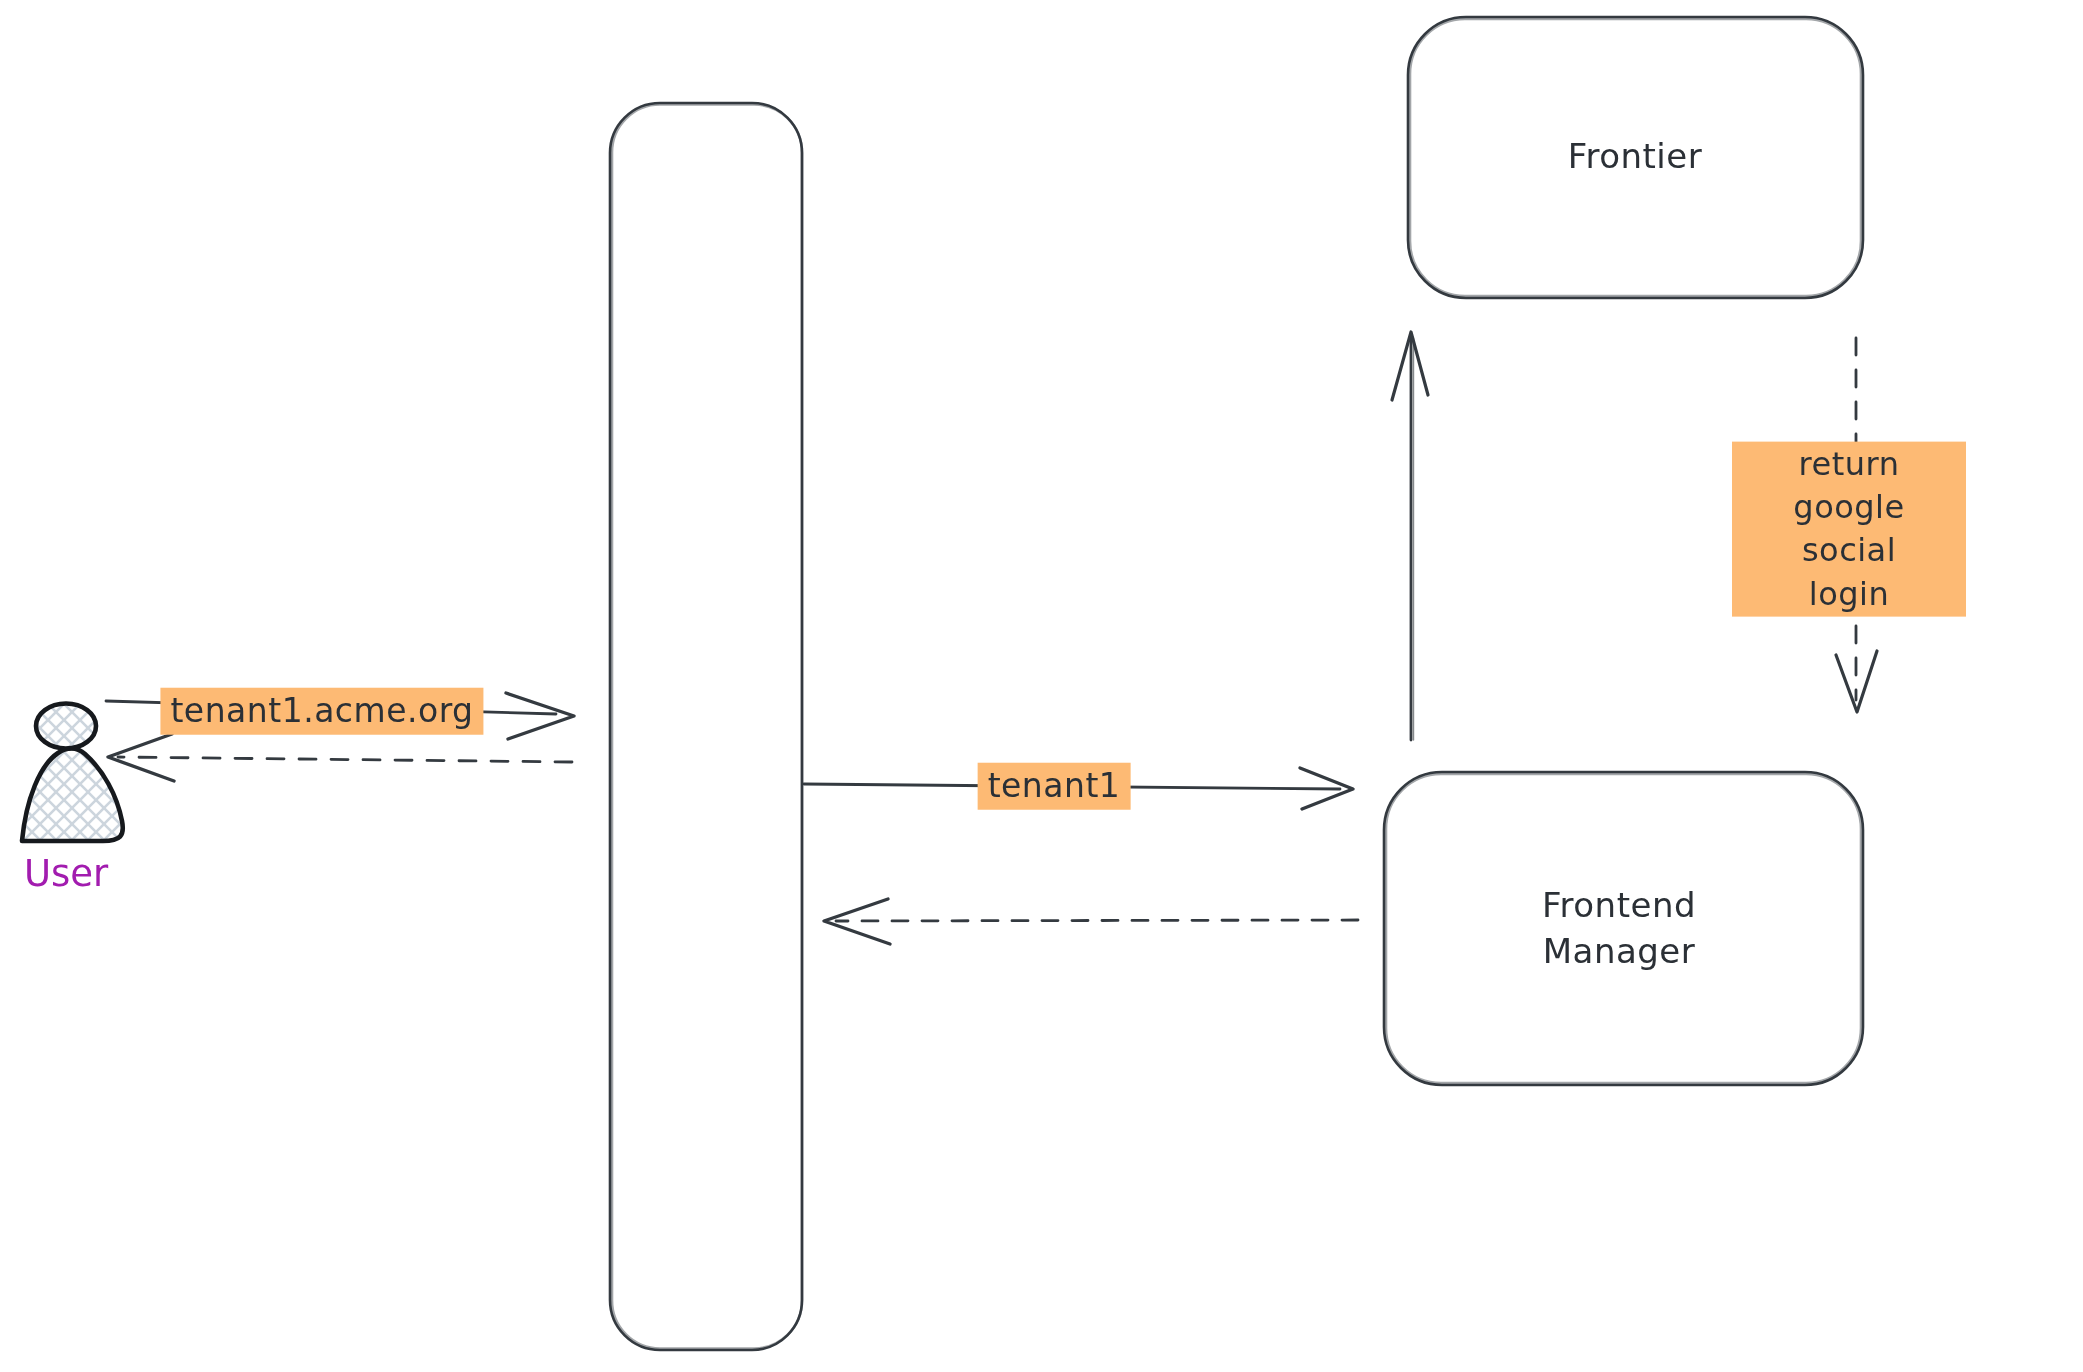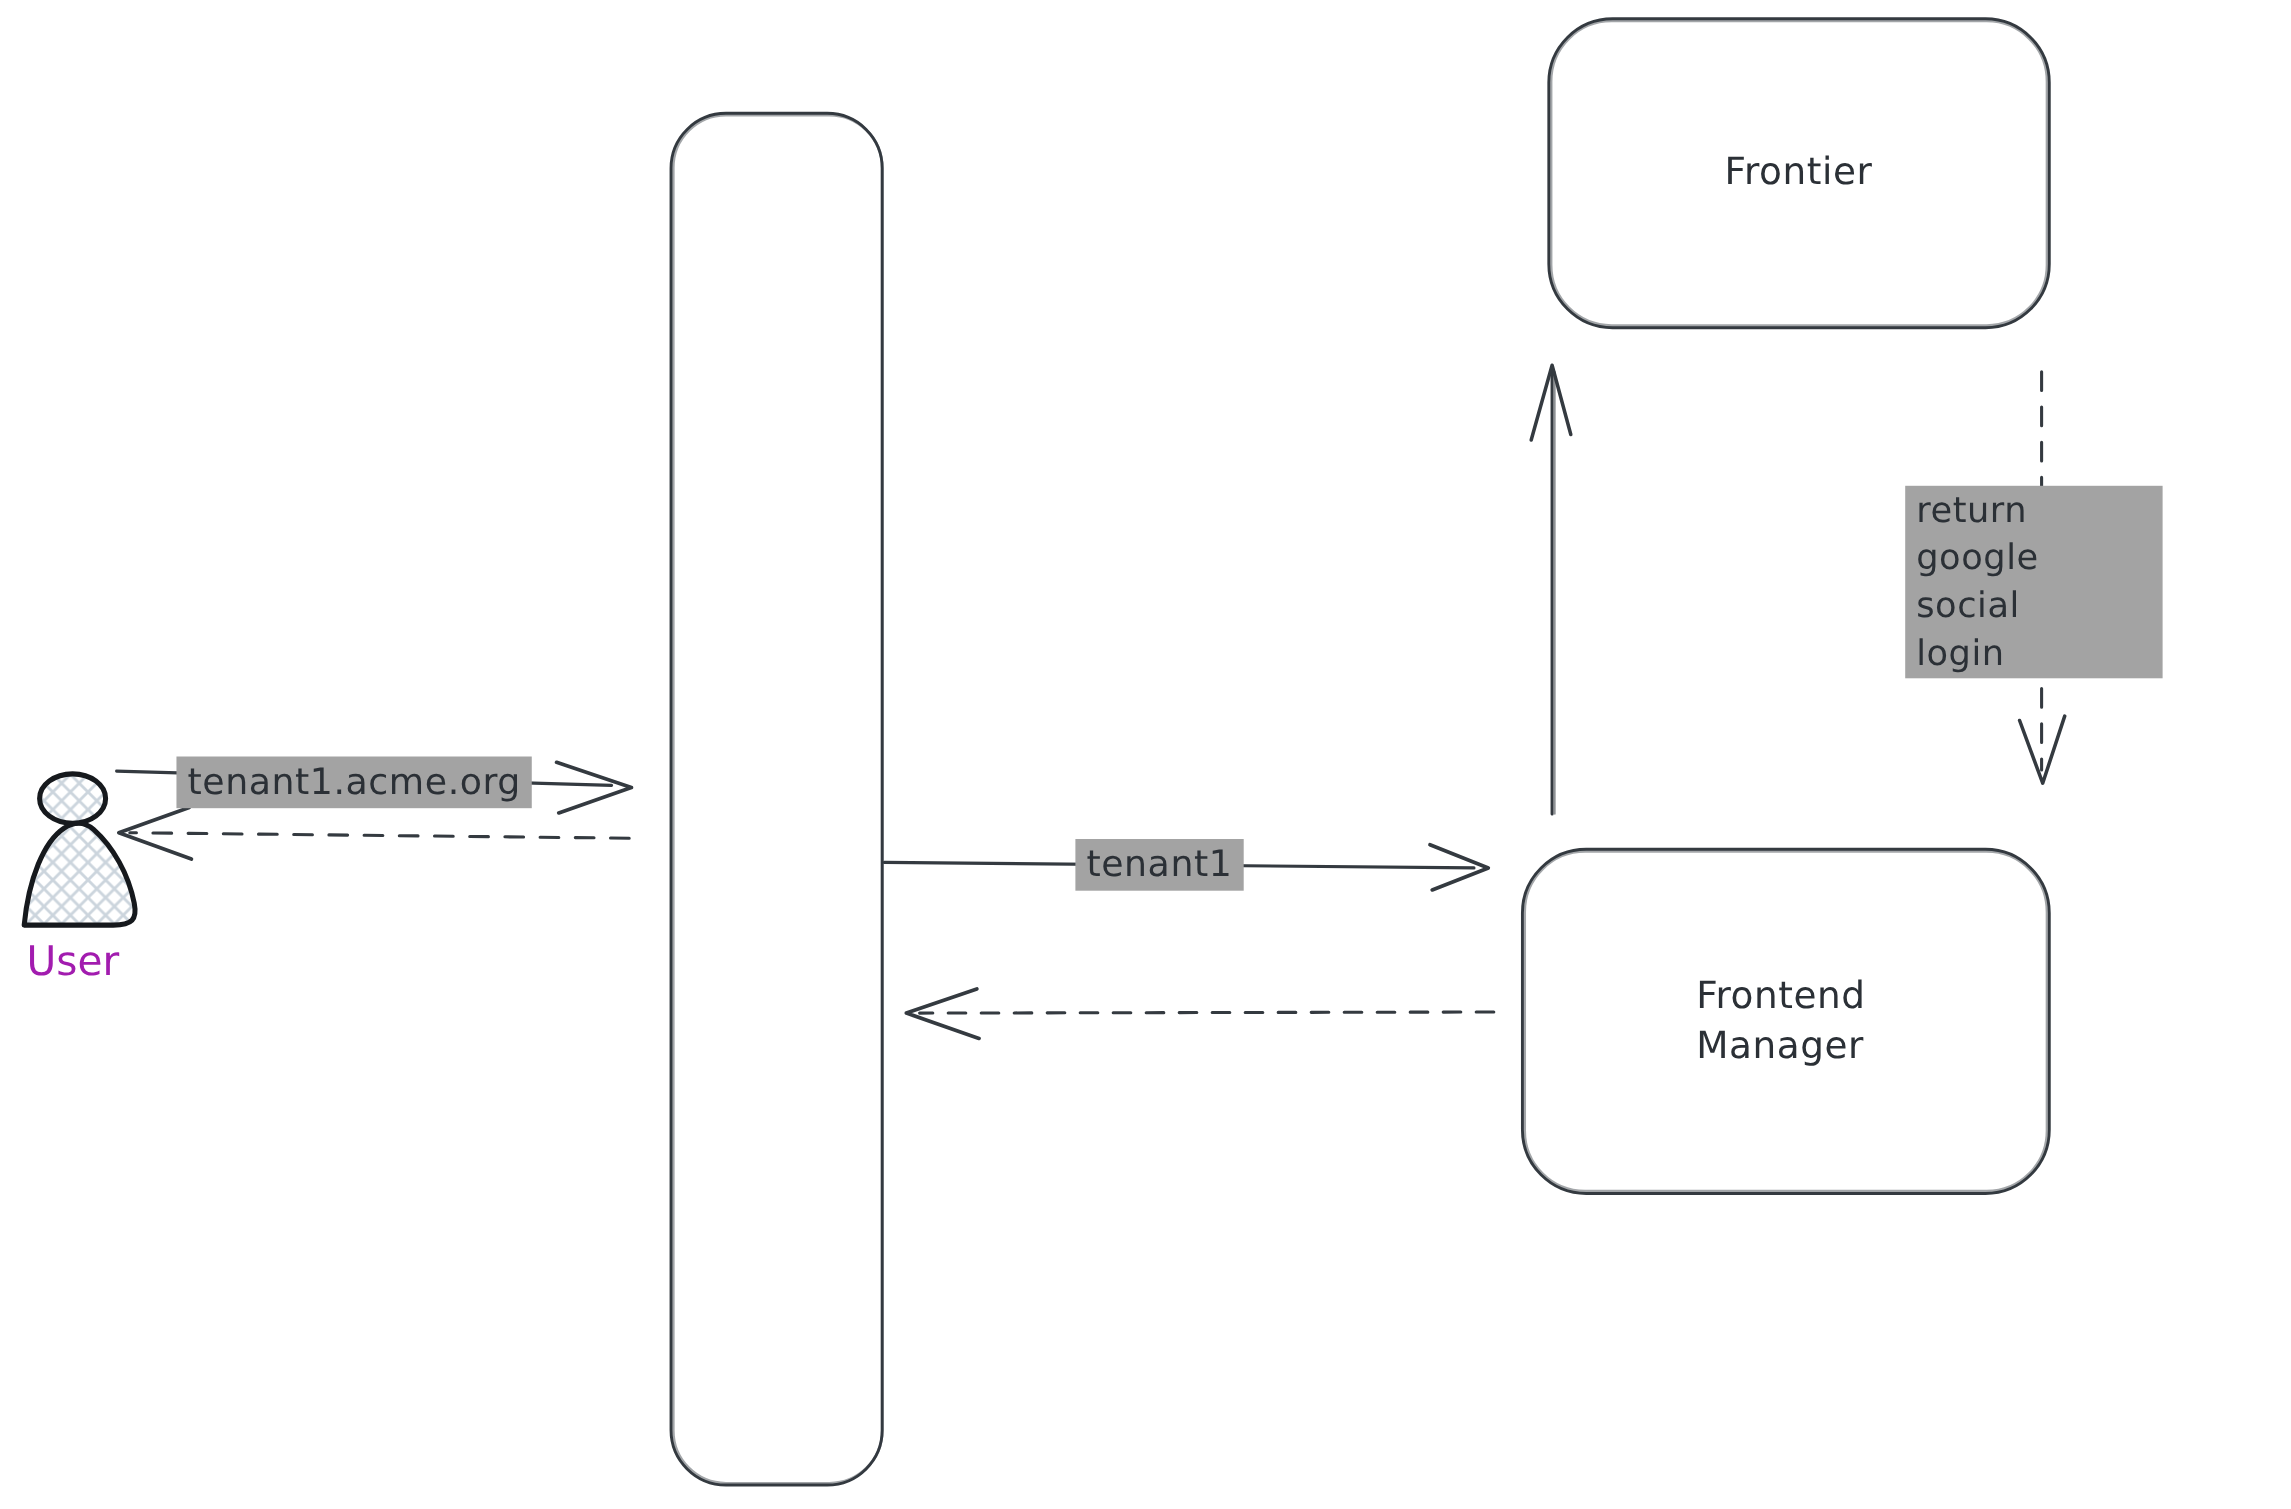--- a/index.html
+++ b/index.html
@@ -17,22 +17,22 @@
     left: 0; top: 0;
   }
   .lbl {
     position: absolute;
     transform: translate(-50%, -50%);
     white-space: pre-line;
     color: #2b3036;
     letter-spacing: 0.5px;
     line-height: 1.35;
   }
-  .lbl.center { text-align: left; }
-  .lbl.online { background: #a3a3a3; padding: 1px 10px; }
+  .lbl.center { text-align: center; }
+  .lbl.online { background: #fdba74; padding: 1px 10px; }
   .node-label { font-size: 34px; }
   .arrow-label { font-size: 32px; }
   .user-label {
     position: absolute;
     font-size: 37px;
     color: #a21caf;
     white-space: nowrap;
   }
 </style>
 </head>

